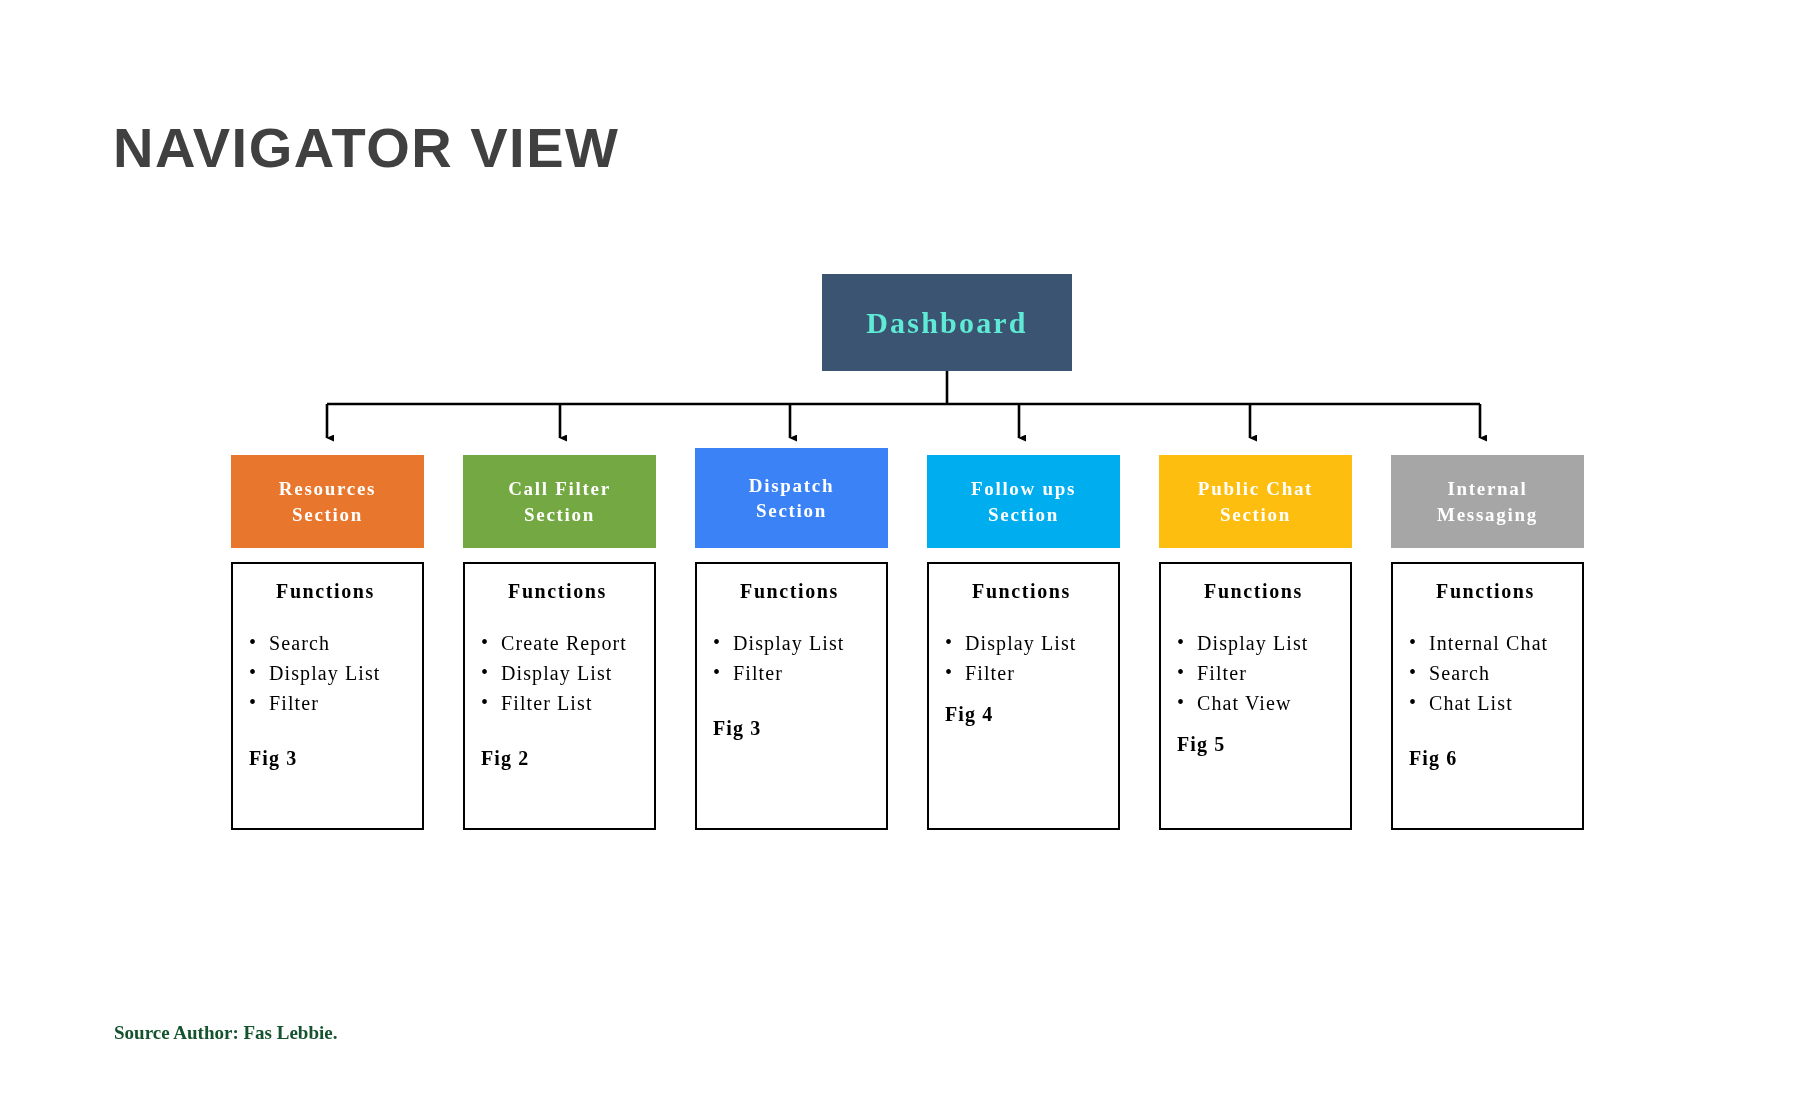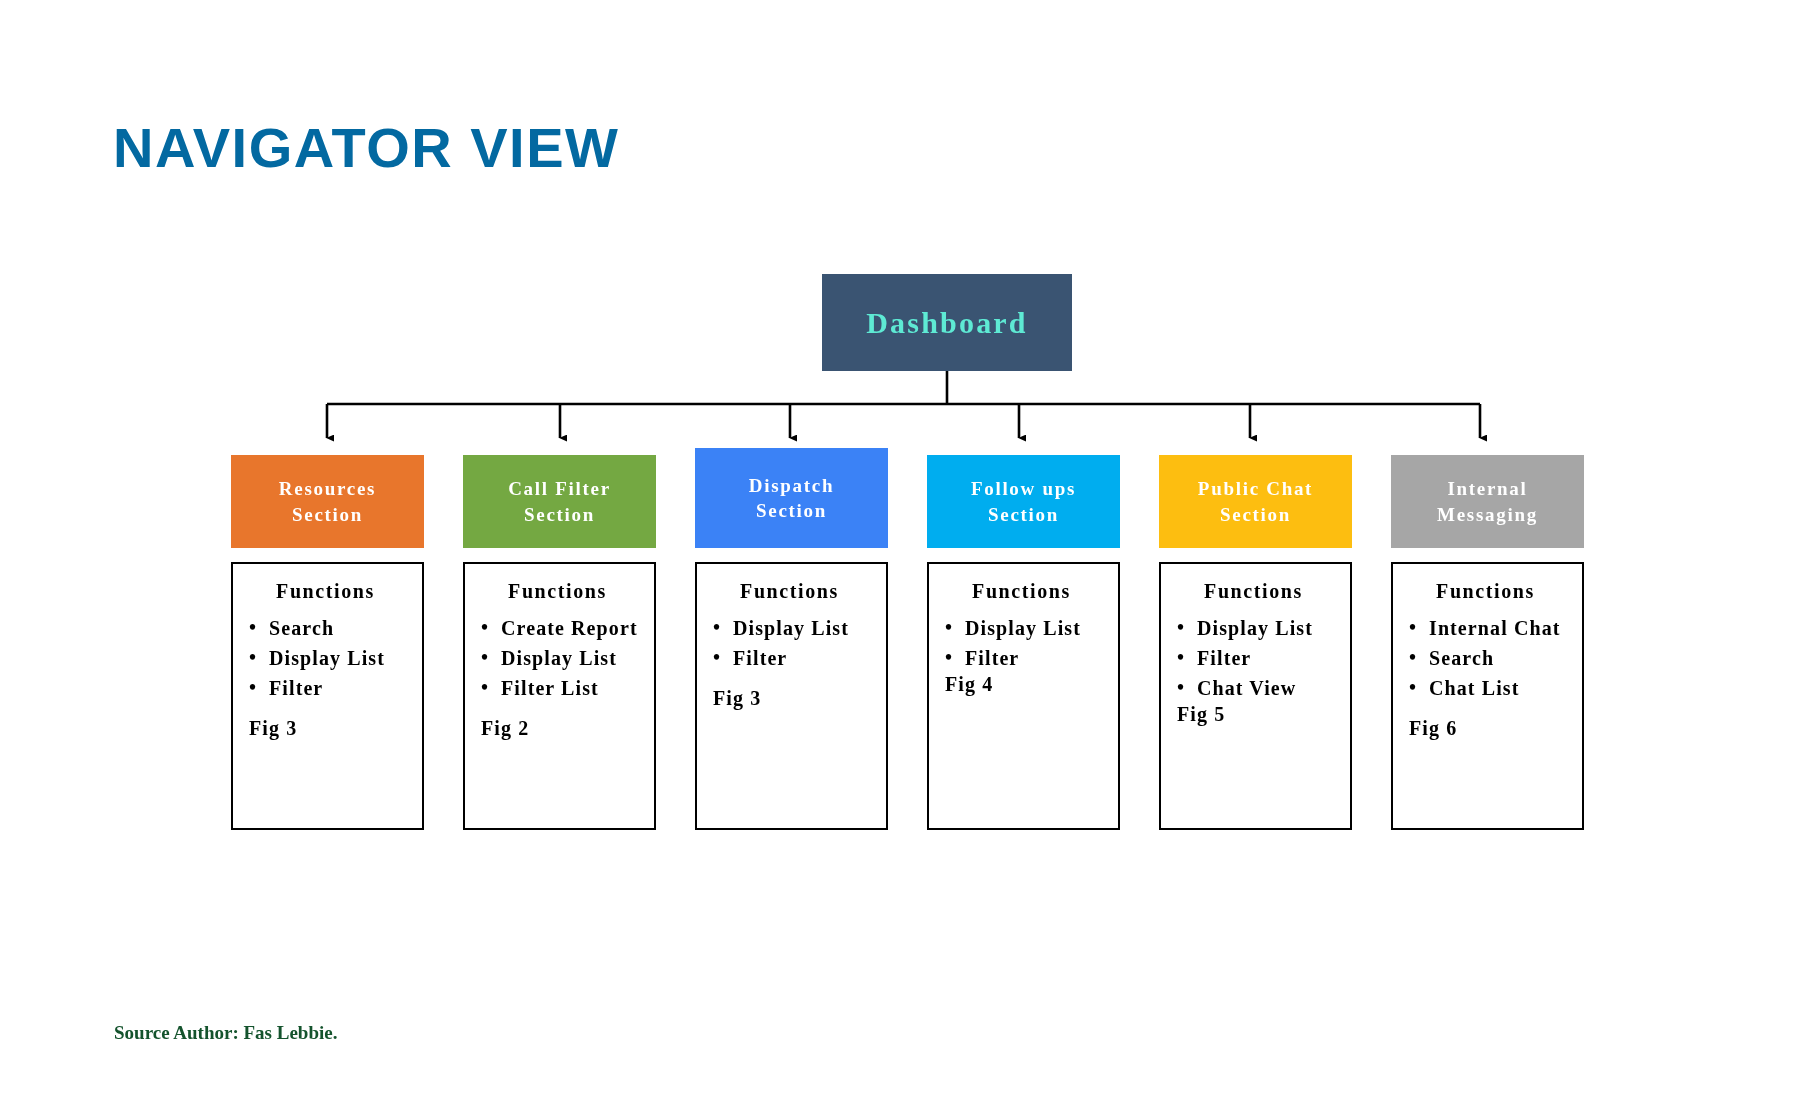--- a/index.html
+++ b/index.html
@@ -99,40 +99,41 @@
 
   .functions-card {
     margin-top: 14px;
     height: 268px;
     border: 2.5px solid #000000;
     box-sizing: border-box;
     padding: 16px 10px 10px 10px;
     background: #ffffff;
     display: flex;
     flex-direction: column;
+    gap: 15px;
   }
   .functions-title {
     text-align: center;
     font-size: 20px;
     font-weight: 700;
     letter-spacing: 1.6px;
     color: #000000;
     margin-bottom: 10px;
     padding-right: 4px;
   }
   .functions-list {
     list-style: none;
     margin: 0;
     padding: 0 0 0 6px;
   }
   .functions-list li {
     position: relative;
     padding-left: 20px;
     font-size: 20px;
-    font-weight: 700;
+    font-weight: 400;
     letter-spacing: 1.1px;
     line-height: 1.5;
     color: #000000;
   }
   .functions-list li::before {
     content: "\2022";
     position: absolute;
     left: 0;
     top: -1px;
     font-size: 20px;
@@ -161,21 +162,21 @@
     font-size: 19px;
     font-weight: 700;
     color: #14532d;
     font-family: "Liberation Serif", "DejaVu Serif", serif;
     white-space: nowrap;
   }
 </style>
 </head>
 <body style="background: rgb(255, 255, 255);">
 
-<div class="page-title" style="color: #0369a1;">NAVIGATOR VIEW</div>
+<div class="page-title" style="color: #404040;">NAVIGATOR VIEW</div>
 
 <div class="root-node" style="background: rgb(58, 84, 114);">
   <span class="root-node-label" style="color: #5eead4;">Dashboard</span>
 </div>
 
 <svg class="connectors" viewBox="0 0 1800 1098" xmlns="http://www.w3.org/2000/svg">
   <defs>
     <marker id="arrowhead" markerWidth="7" markerHeight="8" refX="3.5" refY="7.2" orient="auto" markerUnits="userSpaceOnUse">
       <path d="M0,0 L7,0 L3.5,8 Z" fill="#000000"></path>
     </marker>

